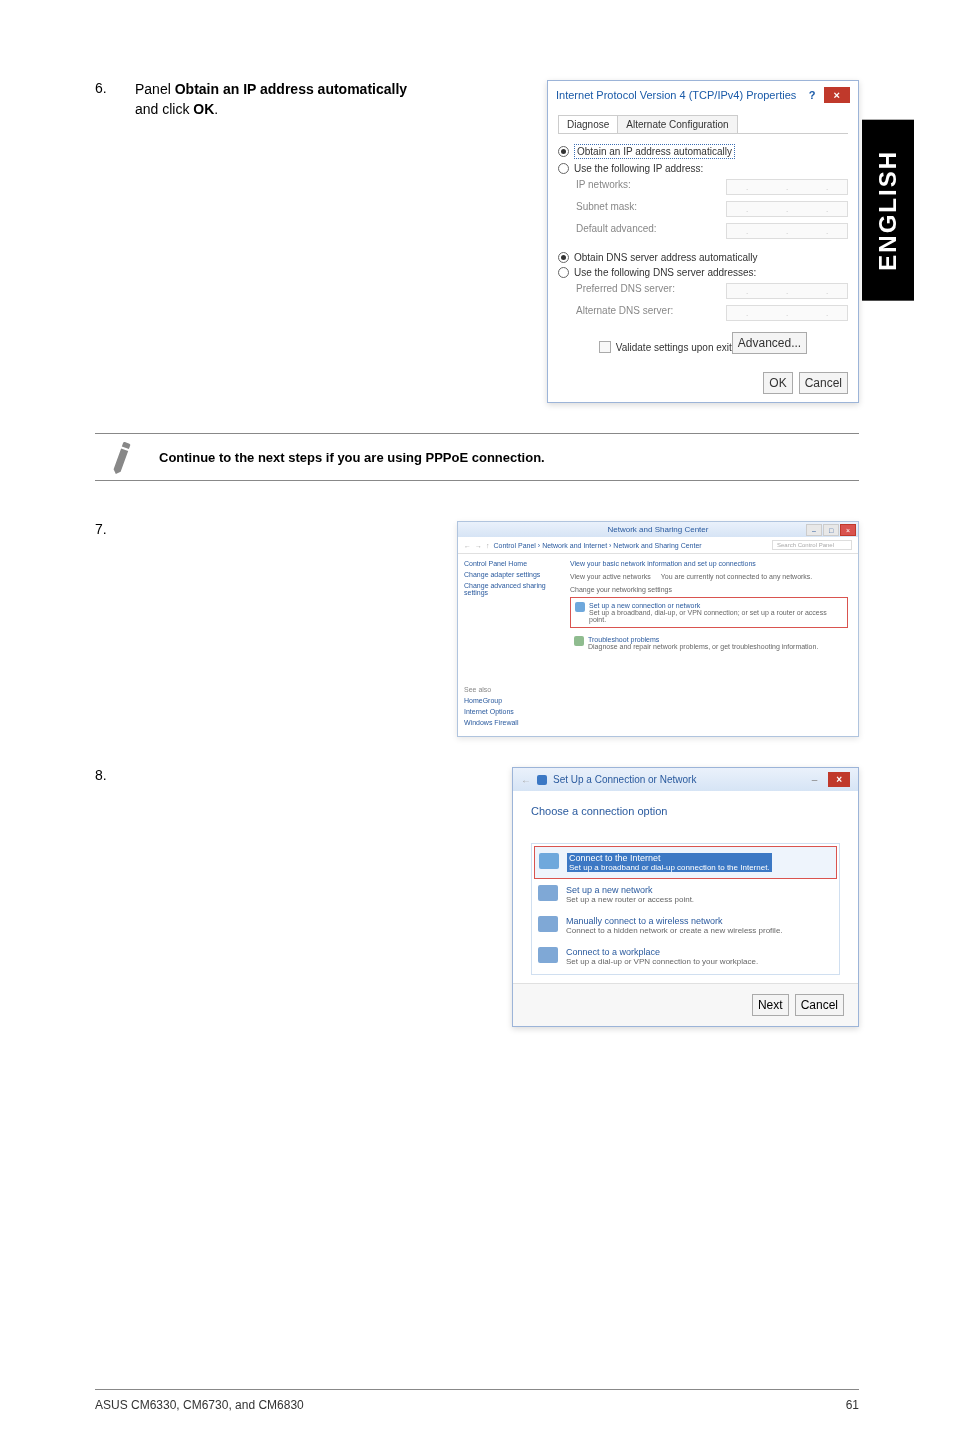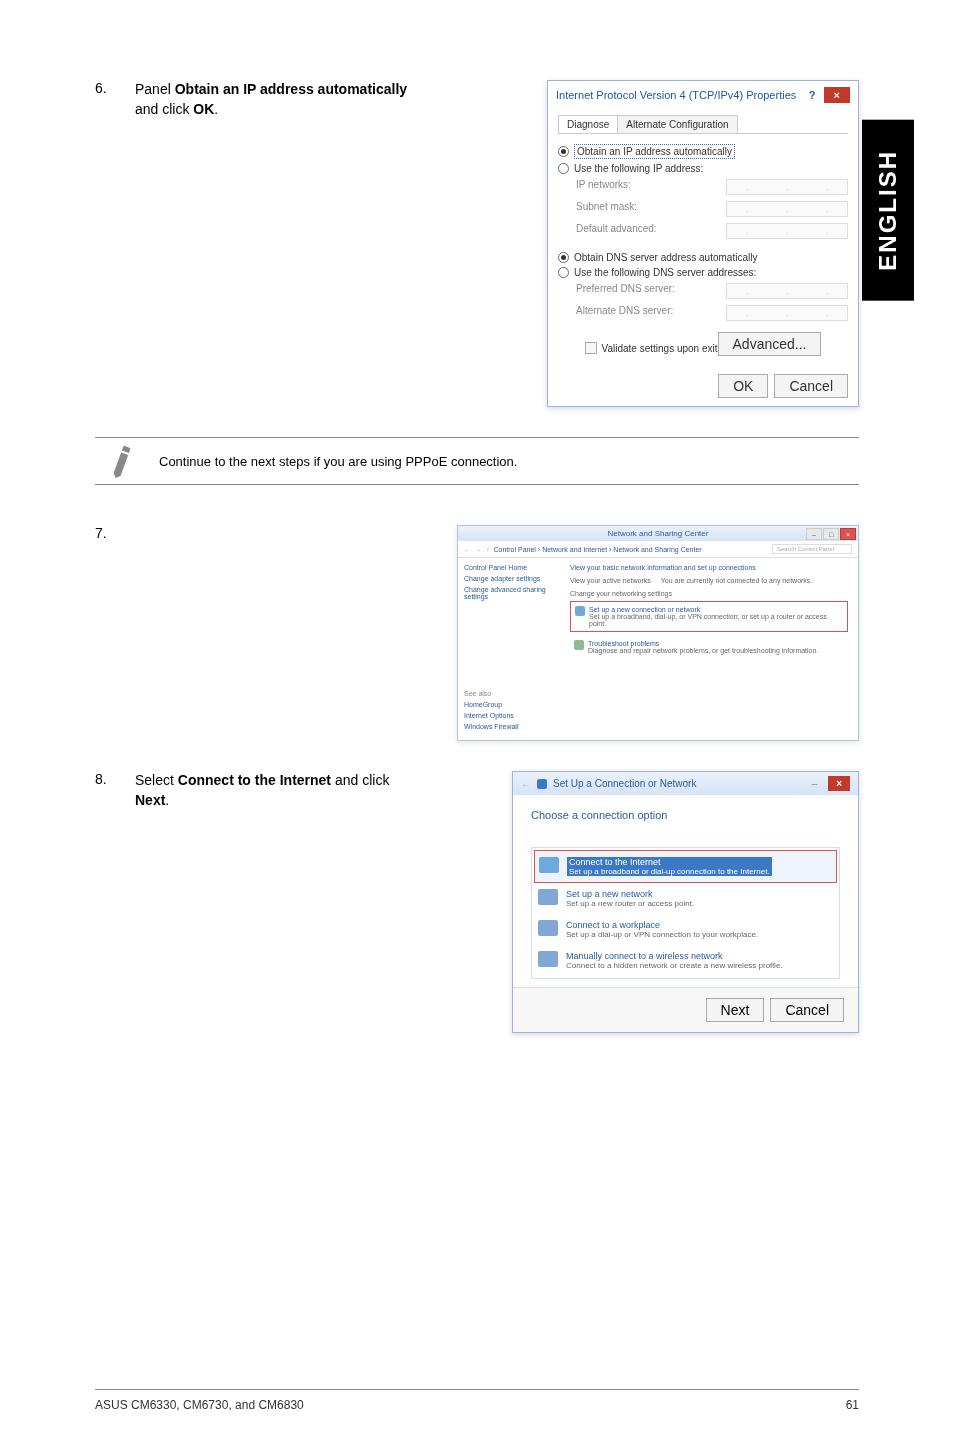--- a/index.html
+++ b/index.html
@@ -76,21 +76,21 @@
   .groupbox { margin-top: 8px; border: none; }
   .radio-row { padding: 2px 0; display: flex; align-items: center; gap: 5px;}
   .radio-dot { width: 9px; height: 9px; border: 1px solid #666; border-radius: 50%; display: inline-flex; align-items: center; justify-content: center;}
   .radio-dot.on::after { content:''; width:5px; height:5px; background:#333; border-radius:50%; }
   .dotted { border: 1px dotted #3a6db2; padding: 1px 2px; }
   .field-row { display: flex; justify-content: space-between; padding: 3px 0 3px 18px; color: #888;}
   .ip-box { border: 1px solid #ddd; width: 120px; height: 14px; background: #fafafa; display: flex; justify-content:space-around; align-items:center; color:#bbb; font-size:8px;}
   .chk-row { display: flex; align-items: center; gap: 5px; margin-top: 8px;}
   .chk { width: 10px; height: 10px; border: 1px solid #aaa; background:#f8f8f8;}
   .btn-row { display: flex; justify-content: flex-end; gap: 6px; padding: 8px 10px; }
-  .btn { border: 1px solid #aaa; background: #f4f4f4; padding: 3px 14px; font-size: 14px; }
+  .btn { border: 1px solid #aaa; background: #f4f4f4; padding: 3px 5px; font-size: 12px; }
   .note-wrap {
     margin: 30px 0 40px 0;
   }
   .note-wrap hr { border: none; border-top: 1px solid #888; margin: 6px 0;}
   .note-row { display: flex; align-items: center; gap: 20px; padding-left: 10px;}
   .pencil { transform: rotate(-25deg); }
   .ns-window {
     width: 400px;
     border: 1px solid #b0c4de;
     font-size: 7px;
@@ -247,21 +247,21 @@
       </div>
     </div>
   </div>
 
   <div class="note-wrap">
     <hr>
     <div class="note-row">
       <svg class="pencil" width="34" height="34" viewBox="0 0 24 24">
           <path fill="#888" d="M3 17.25V21h3.75l11-11-3.75-3.75-11 11zM20.7 7.05a1 1 0 000-1.41l-2.34-2.34a1 1 0 00-1.41 0L15 5.25 18.75 9l1.95-1.95z"></path>
         </svg>
-      <span style="font-size:13px;">Continue to the next steps if you are using PPPoE connection.</span>
+      <span style="font-size:13px;font-weight:bold;">Continue to the next steps if you are using PPPoE connection.</span>
     </div>
     <hr>
   </div>
 
   <div class="step">
     <div class="step-num">7.</div>
     <div class="step-image">
       <div class="ns-window">
         <div class="ns-titlebar">
           <span>Network and Sharing Center</span>
@@ -314,23 +314,20 @@
               </span>
             </div>
           </div>
         </div>
       </div>
     </div>
   </div>
 
   <div class="step" style="margin-top:30px;">
     <div class="step-num">8.</div>
-    <div class="step-text" style="width:280px;">
-      <span>Select </span><span class="bold">Connect to the Internet</span><span> and click </span><span class="bold">Next</span><span>.</span>
-    </div>
     <div class="step-image">
       <div class="conn-window">
         <div class="conn-title">
           <span style="display:flex; gap:6px; align-items:center;">
             <span style="color:#aaa;">←</span>
             <span style="width:10px;height:10px;background:#3c78c4;display:inline-block;border-radius:2px;"></span>
             <span>Set Up a Connection or Network</span>
           </span>
           <span>
             <span style="padding:2px 8px;color:#888;">–</span>
@@ -350,29 +347,29 @@
             <div class="option-row">
               <span class="oic" style="background:#7fa8d6;"></span>
               <span>
                 <div class="t1">Set up a new network</div>
                 <div class="t2">Set up a new router or access point.</div>
               </span>
             </div>
             <div class="option-row">
               <span class="oic" style="background:#7fa8d6;"></span>
               <span>
+                <div class="t1">Manually connect to a wireless network</div>
+                <div class="t2">Connect to a hidden network or create a new wireless profile.</div>
+              </span>
+            </div>
+            <div class="option-row">
+              <span class="oic" style="background:#7fa8d6;"></span>
+              <span>
                 <div class="t1">Connect to a workplace</div>
                 <div class="t2">Set up a dial-up or VPN connection to your workplace.</div>
-              </span>
-            </div>
-            <div class="option-row">
-              <span class="oic" style="background:#7fa8d6;"></span>
-              <span>
-                <div class="t1">Manually connect to a wireless network</div>
-                <div class="t2">Connect to a hidden network or create a new wireless profile.</div>
               </span>
             </div>
           </div>
         </div>
         <div class="conn-footer">
           <div class="btn">Next</div>
           <div class="btn">Cancel</div>
         </div>
       </div>
     </div>

